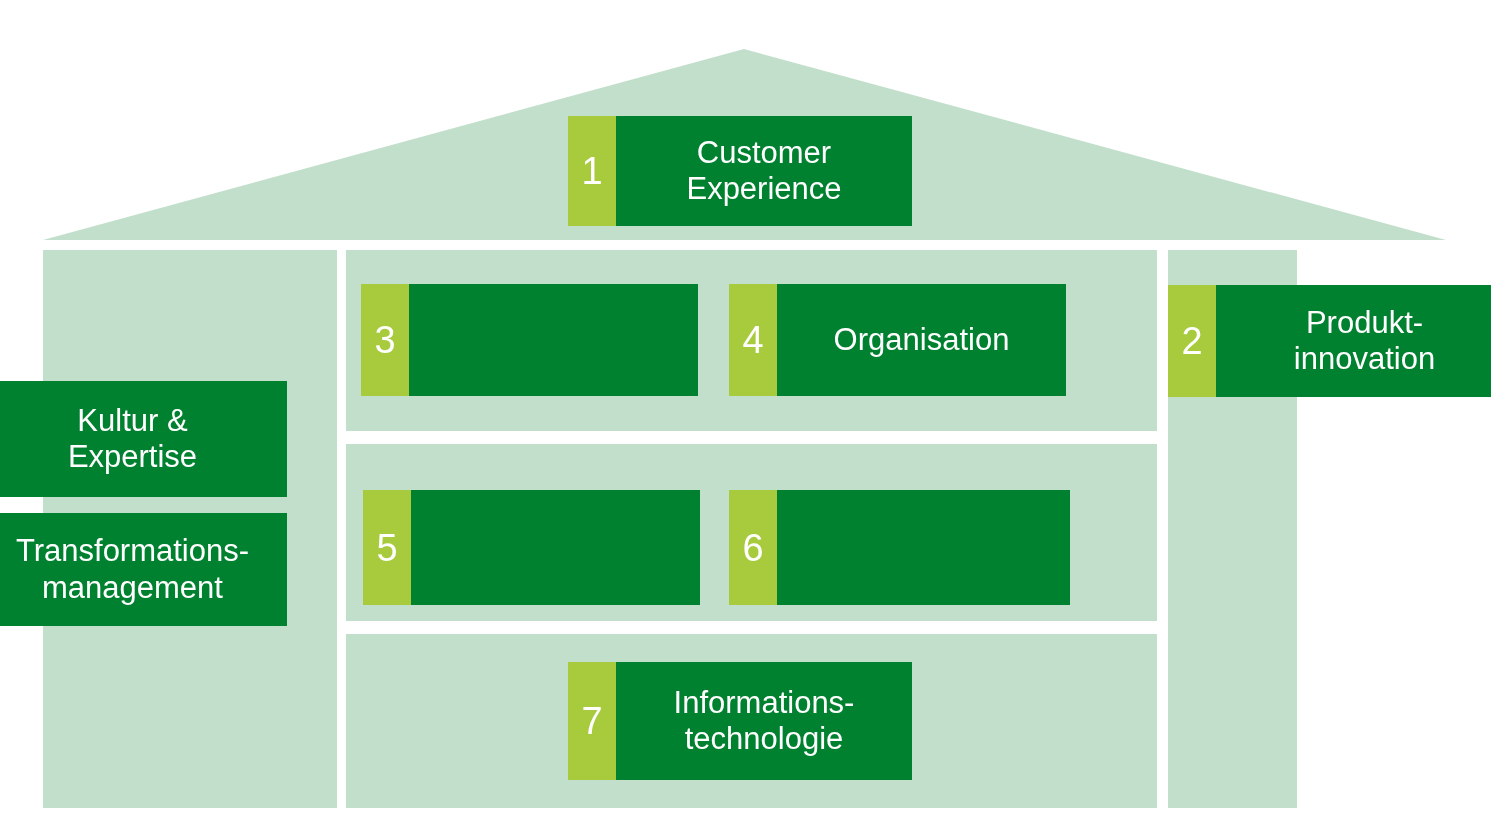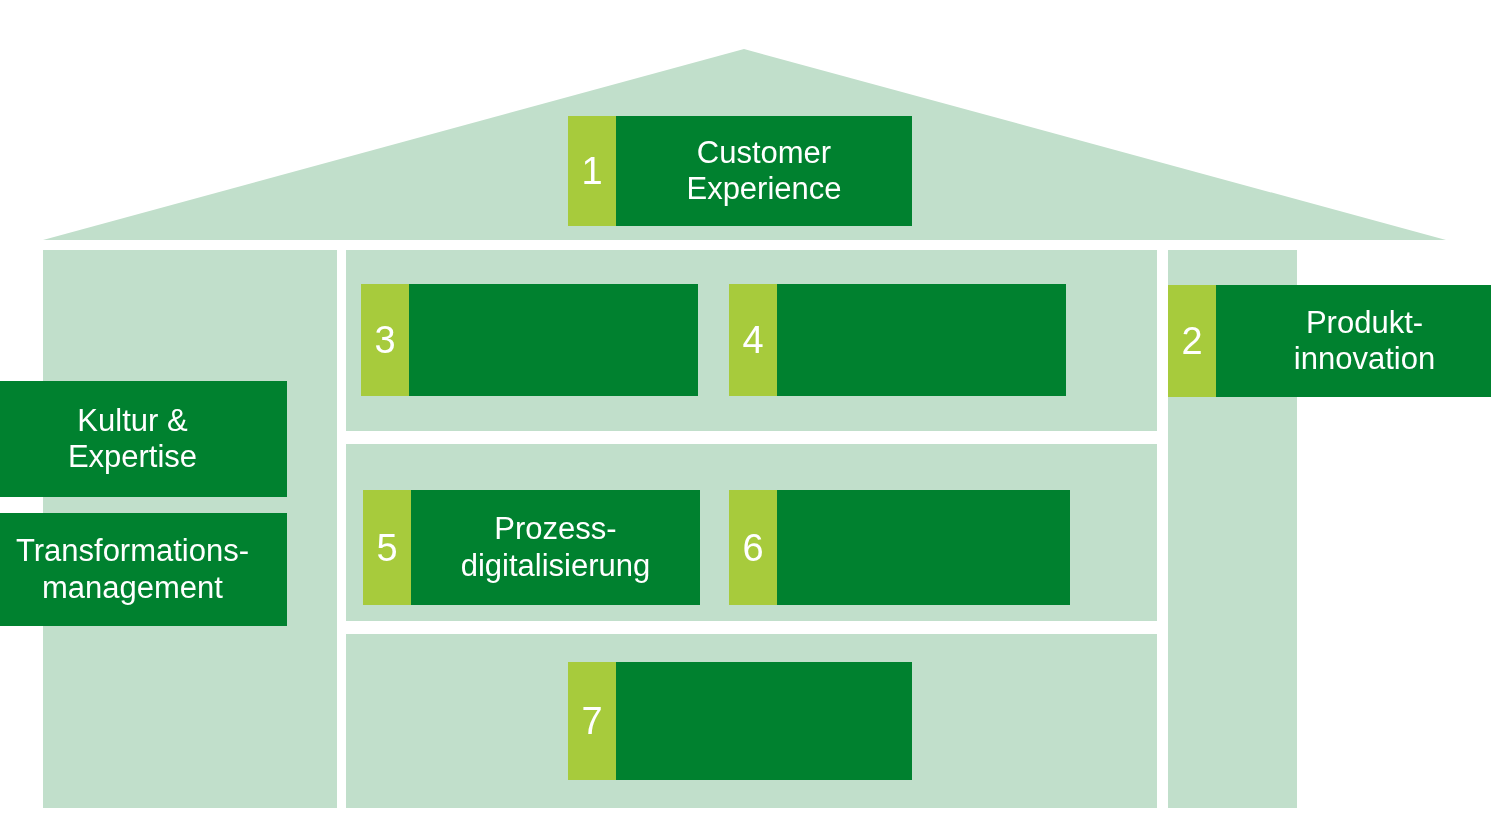--- a/index.html
+++ b/index.html
@@ -97,34 +97,35 @@
     <span class="label">Produkt-
 innovation</span>
   </div>
 
   <div class="box" style="left:361px; top:284px; width:337px; height:112px;">
     <span class="num" style="width:48px;">3</span>
   </div>
 
   <div class="box" style="left:729px; top:284px; width:337px; height:112px;">
     <span class="num" style="width:48px;">4</span>
+    <span class="label">Organisation</span>
   </div>
 
   <div class="box" style="left:363px; top:490px; width:337px; height:115px;">
     <span class="num" style="width:48px;">5</span>
-    <span class="label">Prozess-
-digitalisierung</span>
   </div>
 
   <div class="box" style="left:729px; top:490px; width:341px; height:115px;">
     <span class="num" style="width:48px;">6</span>
   </div>
 
   <div class="box" style="left:568px; top:662px; width:344px; height:118px;">
     <span class="num" style="width:48px;">7</span>
+    <span class="label">Informations-
+technologie</span>
   </div>
 
   <div class="box plain" style="left:-22px; top:381px; width:309px; height:116px;">
     <span class="label">Kultur &amp;
 Expertise</span>
   </div>
 
   <div class="box plain" style="left:-22px; top:513px; width:309px; height:113px;">
     <span class="label">Transformations-
 management</span>

